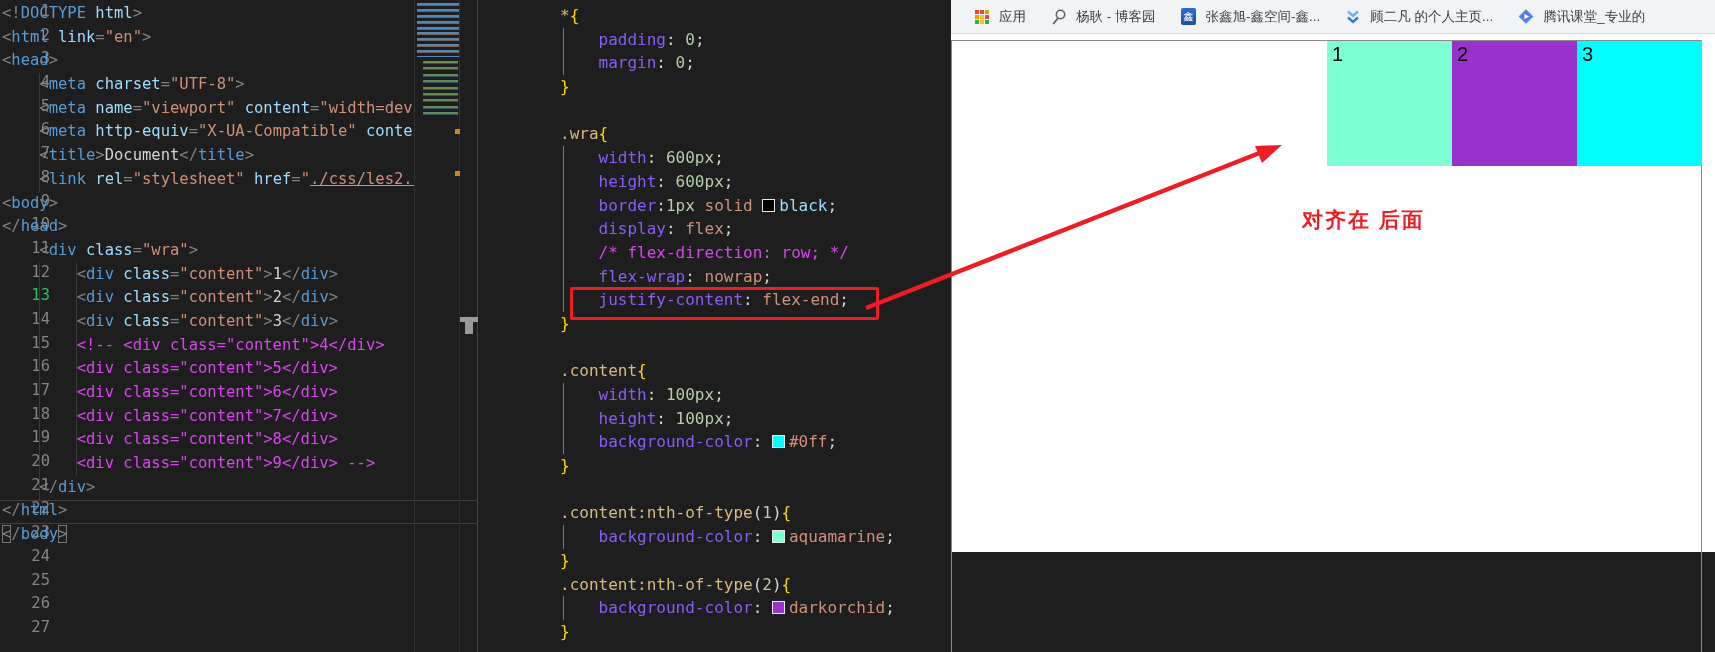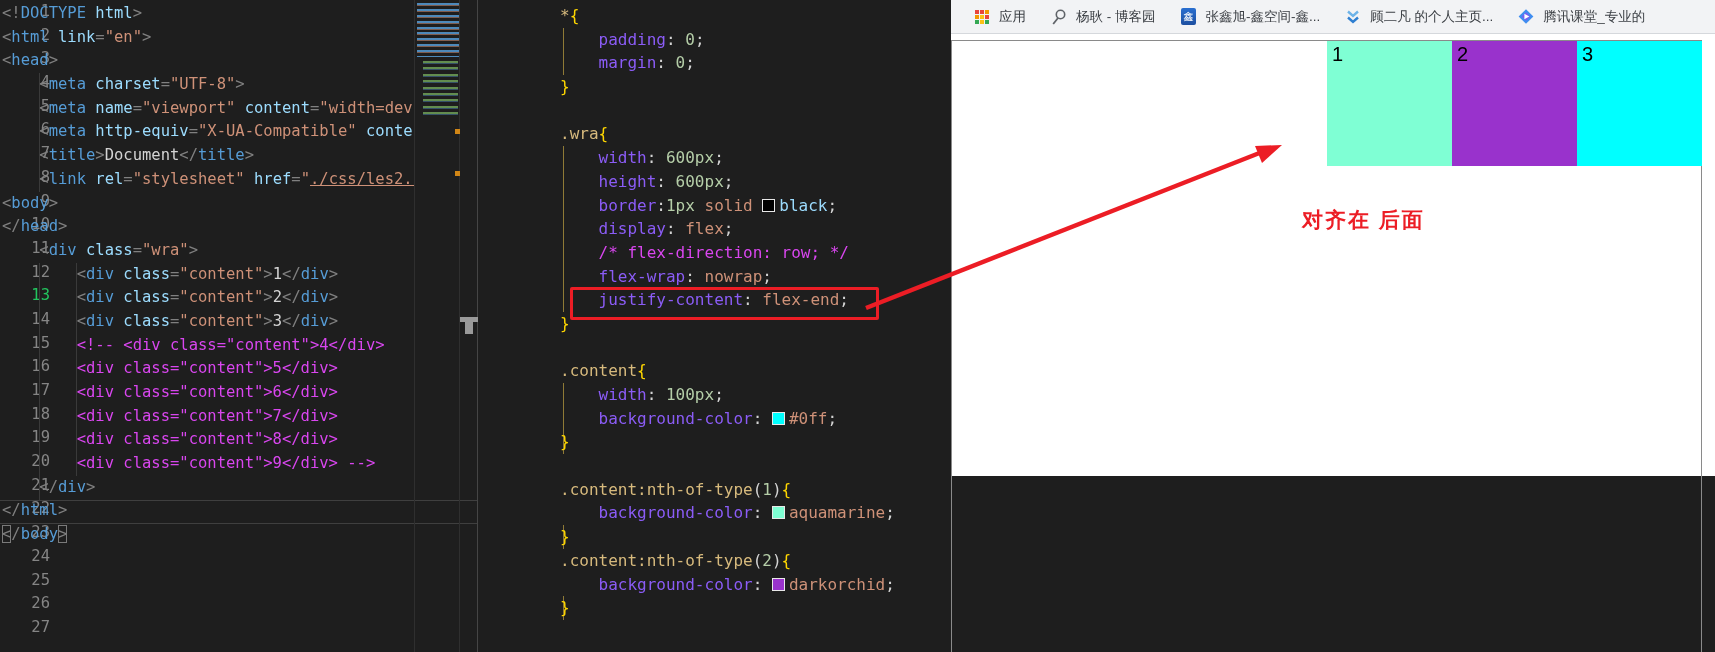--- a/index.html
+++ b/index.html
@@ -48,21 +48,21 @@
 
   
   #red-rect { position:absolute; left:570px; top:287px; width:309px; height:33px;
               border:3px solid #ec1d25; border-radius:2px; z-index:40; }
   #arrow-svg { position:absolute; left:0; top:0; width:1715px; height:652px;
                z-index:45; pointer-events:none; }
   #cn-note { position:absolute; left:1302px; top:206px; font-size:21px; font-weight:bold;
              color:#ec1d25; letter-spacing:2px; z-index:30; }
 
   
-  #browser { position:absolute; left:951px; top:0; width:764px; height:476px; background:#ffffff; }
+  #browser { position:absolute; left:951px; top:0; width:764px; height:552px; background:#ffffff; }
   #bookmarks { position:absolute; left:0; top:0; width:764px; height:34px; background:#f2f3f5;
                border-bottom:1px solid #d5d8dc; display:flex; align-items:center;
                padding-left:22px; gap:24px; overflow:hidden; }
   .bm { display:flex; align-items:center; gap:8px; flex:0 0 auto; cursor:pointer; }
   .bm .bl { font-size:13.5px; color:#3b3f44; white-space:nowrap; }
   .bi { display:inline-flex; width:18px; height:18px; align-items:center; justify-content:center; }
   .xin-sq { width:15px; height:17px; background:linear-gradient(180deg,#2a6fd0,#1d4fa0);
             border-radius:2px; color:#fff; font-size:10px; display:flex; align-items:center;
             justify-content:center; }
   .grid9 { display:grid; grid-template-columns:repeat(3,4px); grid-template-rows:repeat(3,4px); gap:1px; }
@@ -178,20 +178,21 @@
         <div class="cl"><span class="plain">    </span><span class="prop">height</span><span class="plain">: </span><span class="num">600px</span><span class="plain">;</span></div>
         <div class="cl"><span class="plain">    </span><span class="prop">border</span><span class="plain">:</span><span class="num">1px</span><span class="plain"> </span><span class="kw">solid</span><span class="plain"> </span><span class="swatch" style="background: rgb(0, 0, 0);"></span><span class="cname">black</span><span class="plain">;</span></div>
         <div class="cl"><span class="plain">    </span><span class="prop">display</span><span class="plain">: </span><span class="kw">flex</span><span class="plain">;</span></div>
         <div class="cl"><span class="comment">    /* flex-direction: row; */</span></div>
         <div class="cl"><span class="plain">    </span><span class="prop">flex-wrap</span><span class="plain">: </span><span class="kw">nowrap</span><span class="plain">;</span></div>
         <div class="cl"><span class="plain">    </span><span class="prop">justify-content</span><span class="plain">: </span><span class="kw">flex-end</span><span class="plain">;</span></div>
         <div class="cl"><span class="brace">}</span></div>
         <div class="cl"></div>
         <div class="cl"><span class="sel">.content</span><span class="brace">{</span></div>
         <div class="cl"><span class="plain">    </span><span class="prop">width</span><span class="plain">: </span><span class="num">100px</span><span class="plain">;</span></div>
+        <div class="cl"><span class="plain">    </span><span class="prop">height</span><span class="plain">: </span><span class="num">100px</span><span class="plain">;</span></div>
         <div class="cl"><span class="plain">    </span><span class="prop">background-color</span><span class="plain">: </span><span class="swatch" style="background: rgb(0, 255, 255);"></span><span class="kw">#0ff</span><span class="plain">;</span></div>
         <div class="cl"><span class="brace">}</span></div>
         <div class="cl"></div>
         <div class="cl"><span class="sel">.content:nth-of-type</span><span class="plain">(</span><span class="num">1</span><span class="plain">)</span><span class="brace">{</span></div>
         <div class="cl"><span class="plain">    </span><span class="prop">background-color</span><span class="plain">: </span><span class="swatch" style="background: rgb(127, 255, 212);"></span><span class="kw">aquamarine</span><span class="plain">;</span></div>
         <div class="cl"><span class="brace">}</span></div>
         <div class="cl"><span class="sel">.content:nth-of-type</span><span class="plain">(</span><span class="num">2</span><span class="plain">)</span><span class="brace">{</span></div>
         <div class="cl"><span class="plain">    </span><span class="prop">background-color</span><span class="plain">: </span><span class="swatch" style="background: rgb(153, 50, 204);"></span><span class="kw">darkorchid</span><span class="plain">;</span></div>
         <div class="cl"><span class="brace">}</span></div>
       </div>

